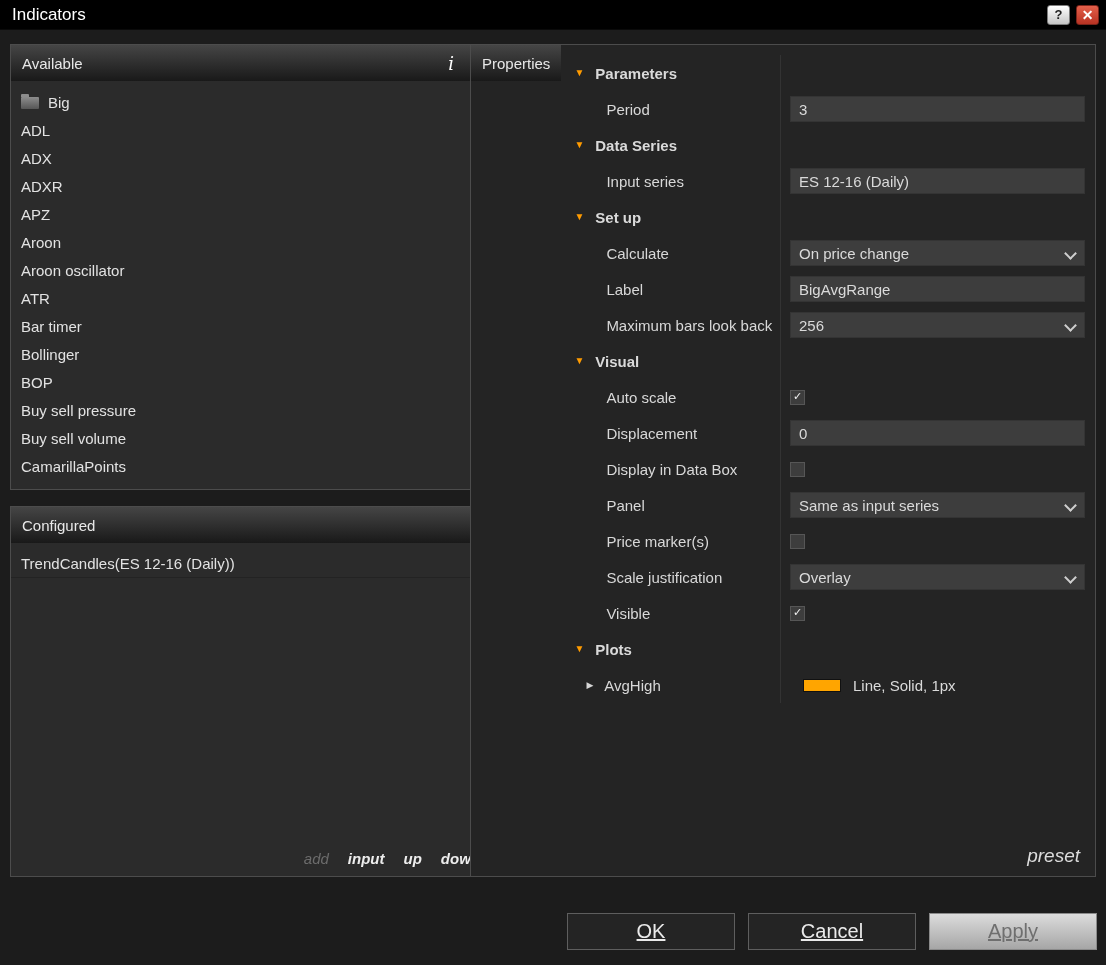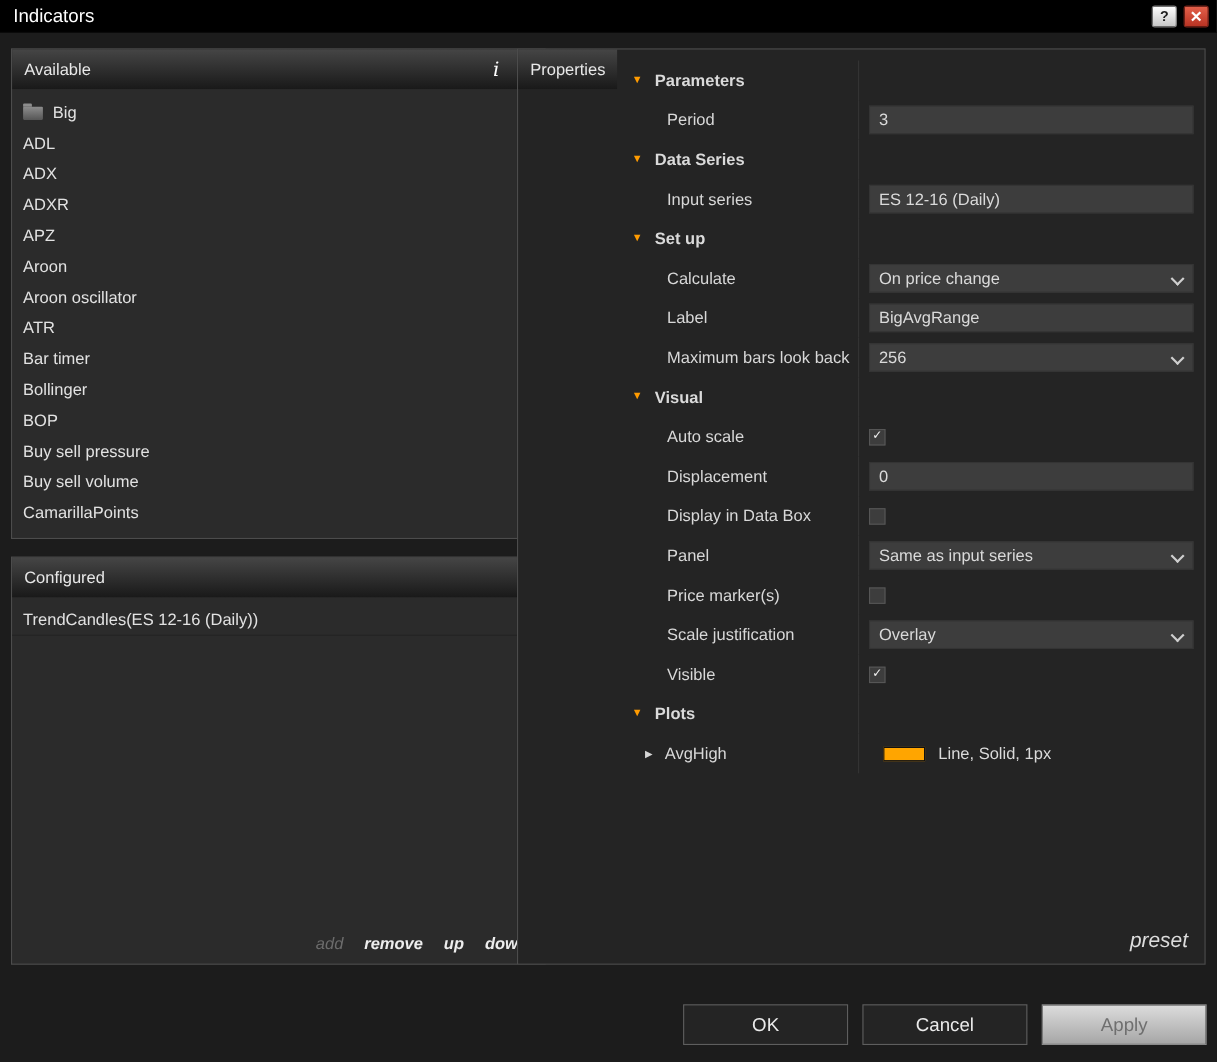--- a/index.html
+++ b/index.html
@@ -107,22 +107,22 @@
 
   .plot-label { padding-left:15px; gap:11px; }
   .expand { color:#d6d6d6; font-size:9px; cursor:pointer; }
   .swatch { width:38px; height:13px; margin-left:13px; border:1px solid #111; display:inline-block; }
   .plot-desc { margin-left:12px; font-size:15px; color:#dadada; }
 
   .preset { position:absolute; bottom:9px; right:15px; font-size:19px; font-style:italic; color:#dcdcdc; cursor:pointer; }
 
   
   .footer { position:absolute; right:9px; bottom:15px; display:flex; gap:13px; }
-  .btn { width:150px; height:37px; display:flex; align-items:center; justify-content:center;
-    font-size:17px; cursor:pointer; }
+  .btn { width:168px; height:37px; display:flex; align-items:center; justify-content:center;
+    font-size:20px; cursor:pointer;text-decoration:underline; }
   .btn.dark { background:#242424; border:1px solid #5e5e5e; color:#eaeaea; }
   .btn.disabled { background:linear-gradient(#dcdcdc,#a6a6a6); border:1px solid #8a8a8a; color:#6f6f6f; cursor:default; }
 </style>
 </head>
 <body>
 
 <div class="titlebar">
   <span class="title">Indicators</span>
   <div class="tb-btn help-btn">?</div>
   <div class="tb-btn close-btn">✕</div>
@@ -167,21 +167,21 @@
 
   <div class="configured-panel">
     <div class="panel-header">
       <span>Configured</span>
     </div>
     <ul class="list configured-list">
       <li>TrendCandles(ES 12-16 (Daily))</li>
     </ul>
     <div class="actions">
       <span class="action disabled">add</span>
-      <span class="action">remove</span>
+      <span class="action">input</span>
       <span class="action">up</span>
       <span class="action">down</span>
     </div>
   </div>
 
 </div>
 
 <div class="right-col">
   <div class="panel-header">
     <span>Properties</span>

